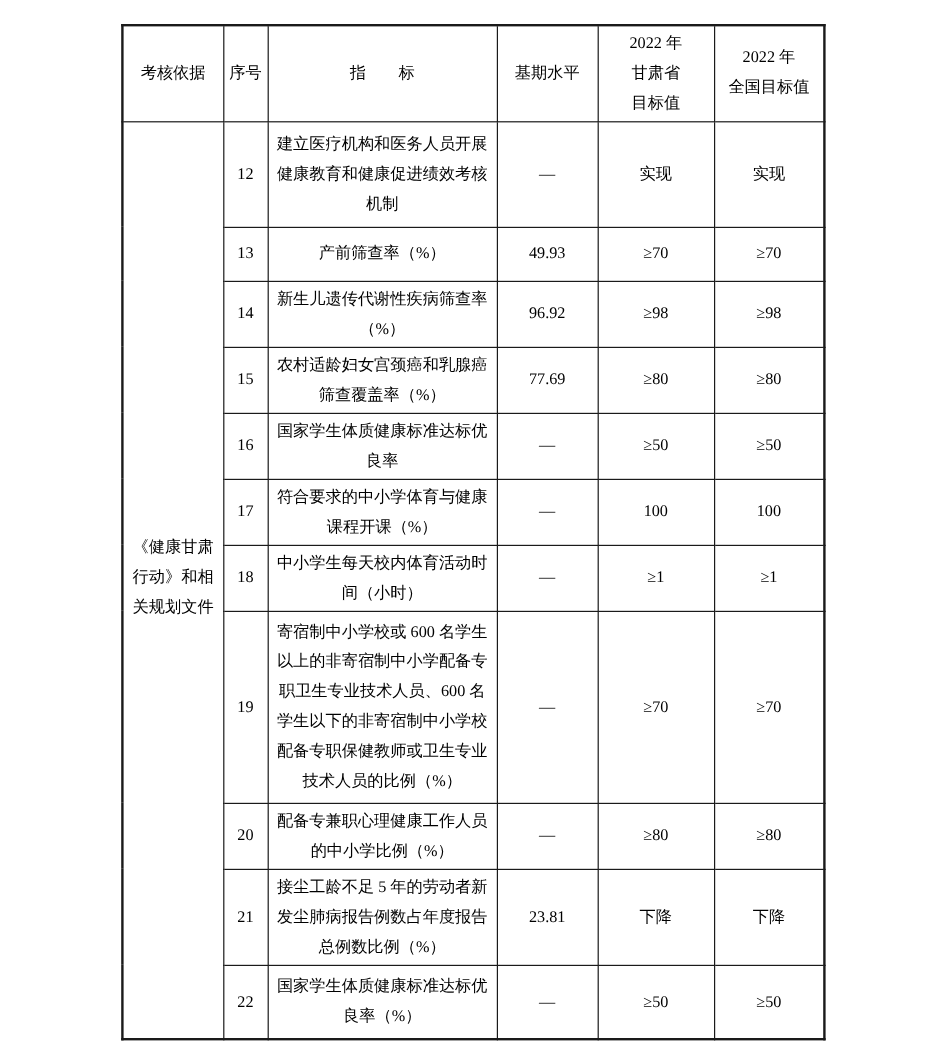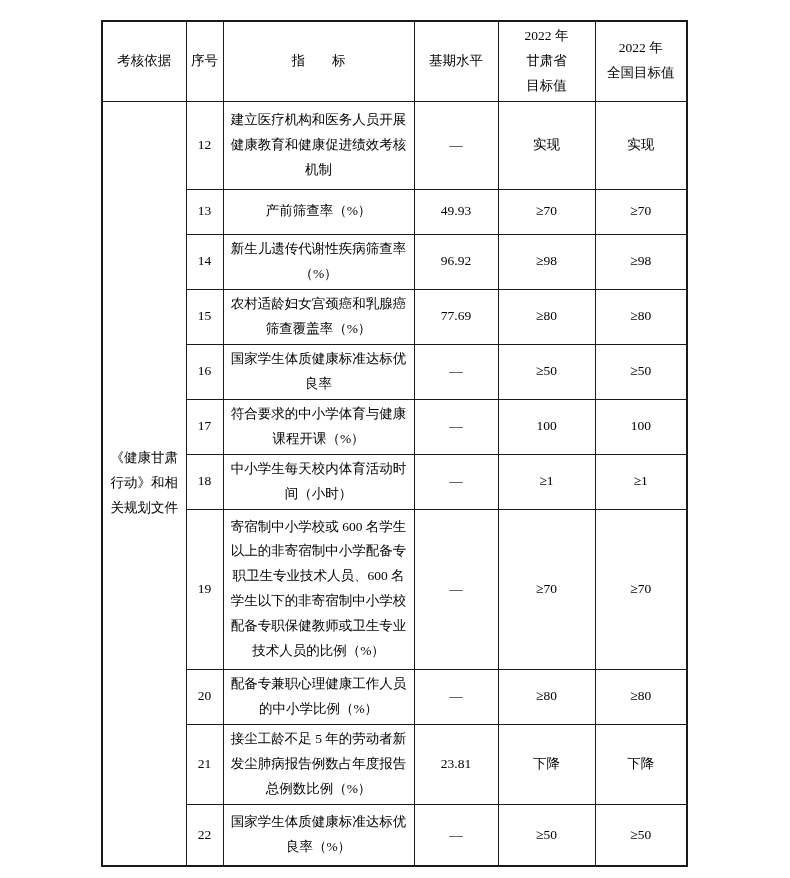--- a/index.html
+++ b/index.html
@@ -50,20 +50,21 @@
   tbody tr:nth-child(8)  { height: 160px; }
   tbody tr:nth-child(9)  { height: 55px; }
   tbody tr:nth-child(10) { height: 75px; }
   tbody tr:nth-child(11) { height: 62px; }
 
   td.c-basis {
     white-space: pre-line;
     font-size: 13px;
     line-height: 1.95;
     padding: 2px 5px;
+    font-family: Liberation Mono, monospace;
   }
   td.c-ind {
     text-align: justify;
     text-justify: inter-character;
     font-size: 13px;
     line-height: 2.05;
     padding: 4px 4px 4px 9px;
   }
   td.c-num, td.c-base, td.c-gansu, td.c-national {
     font-size: 13px;

